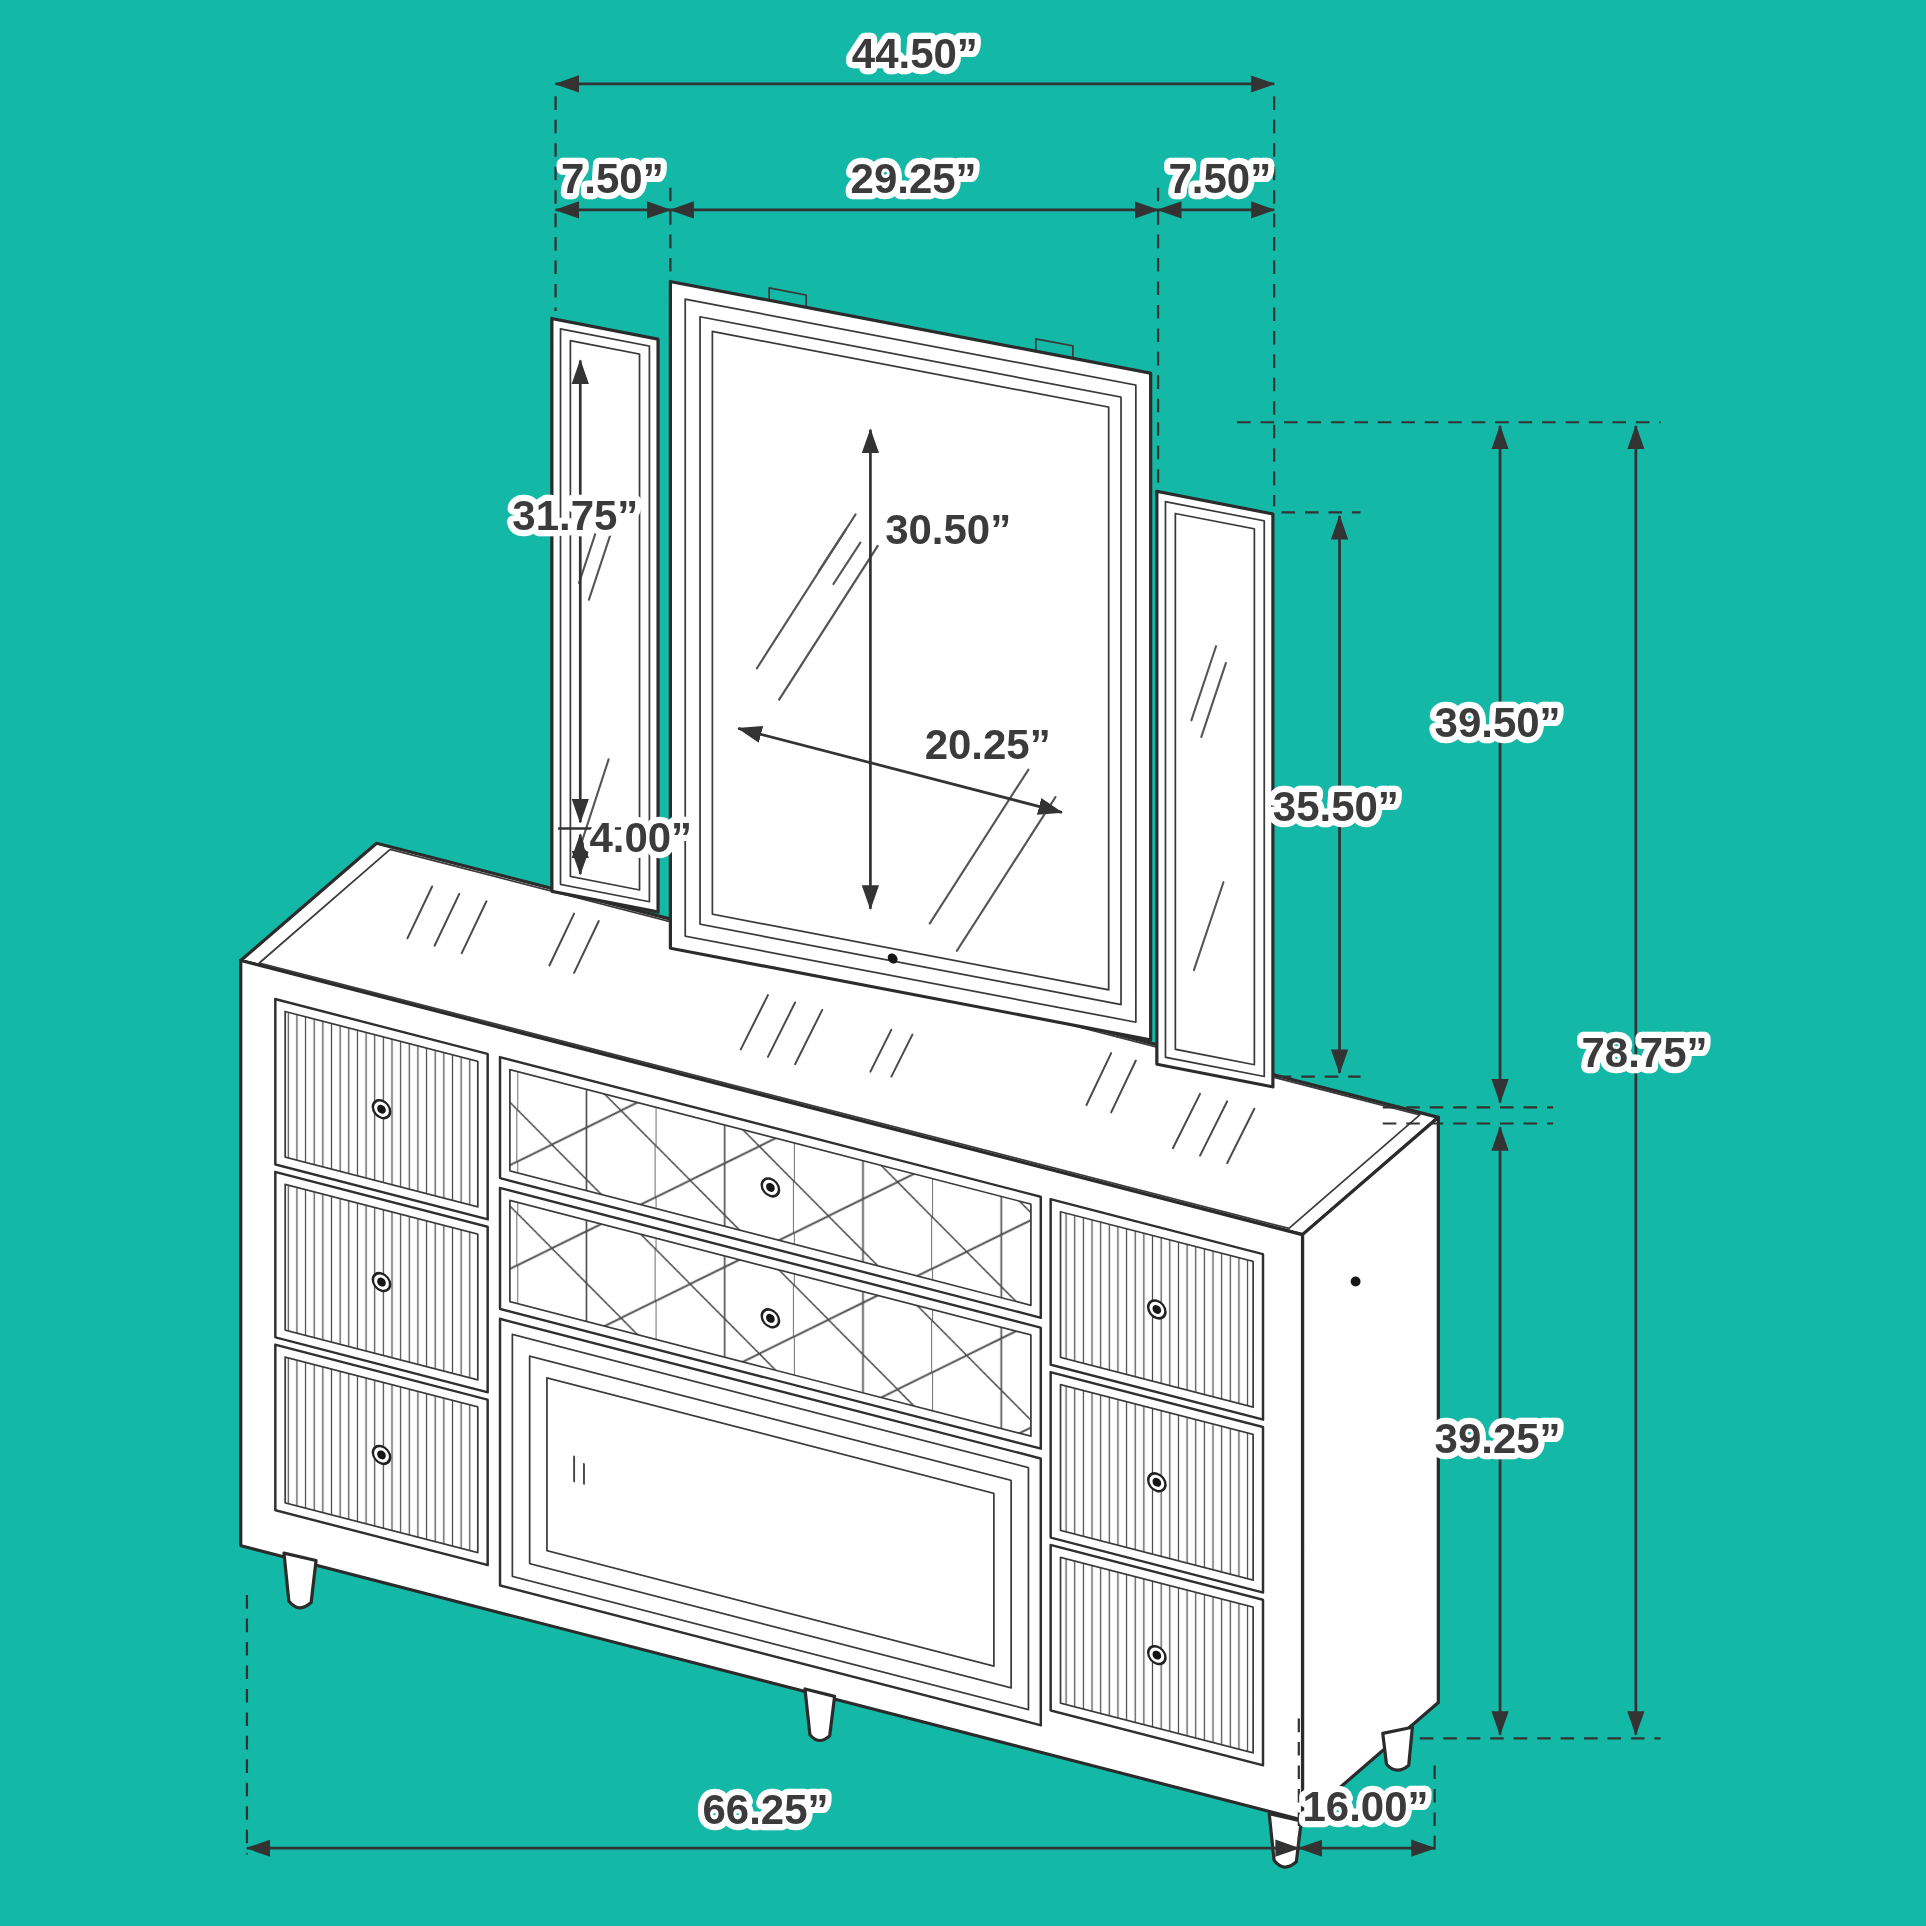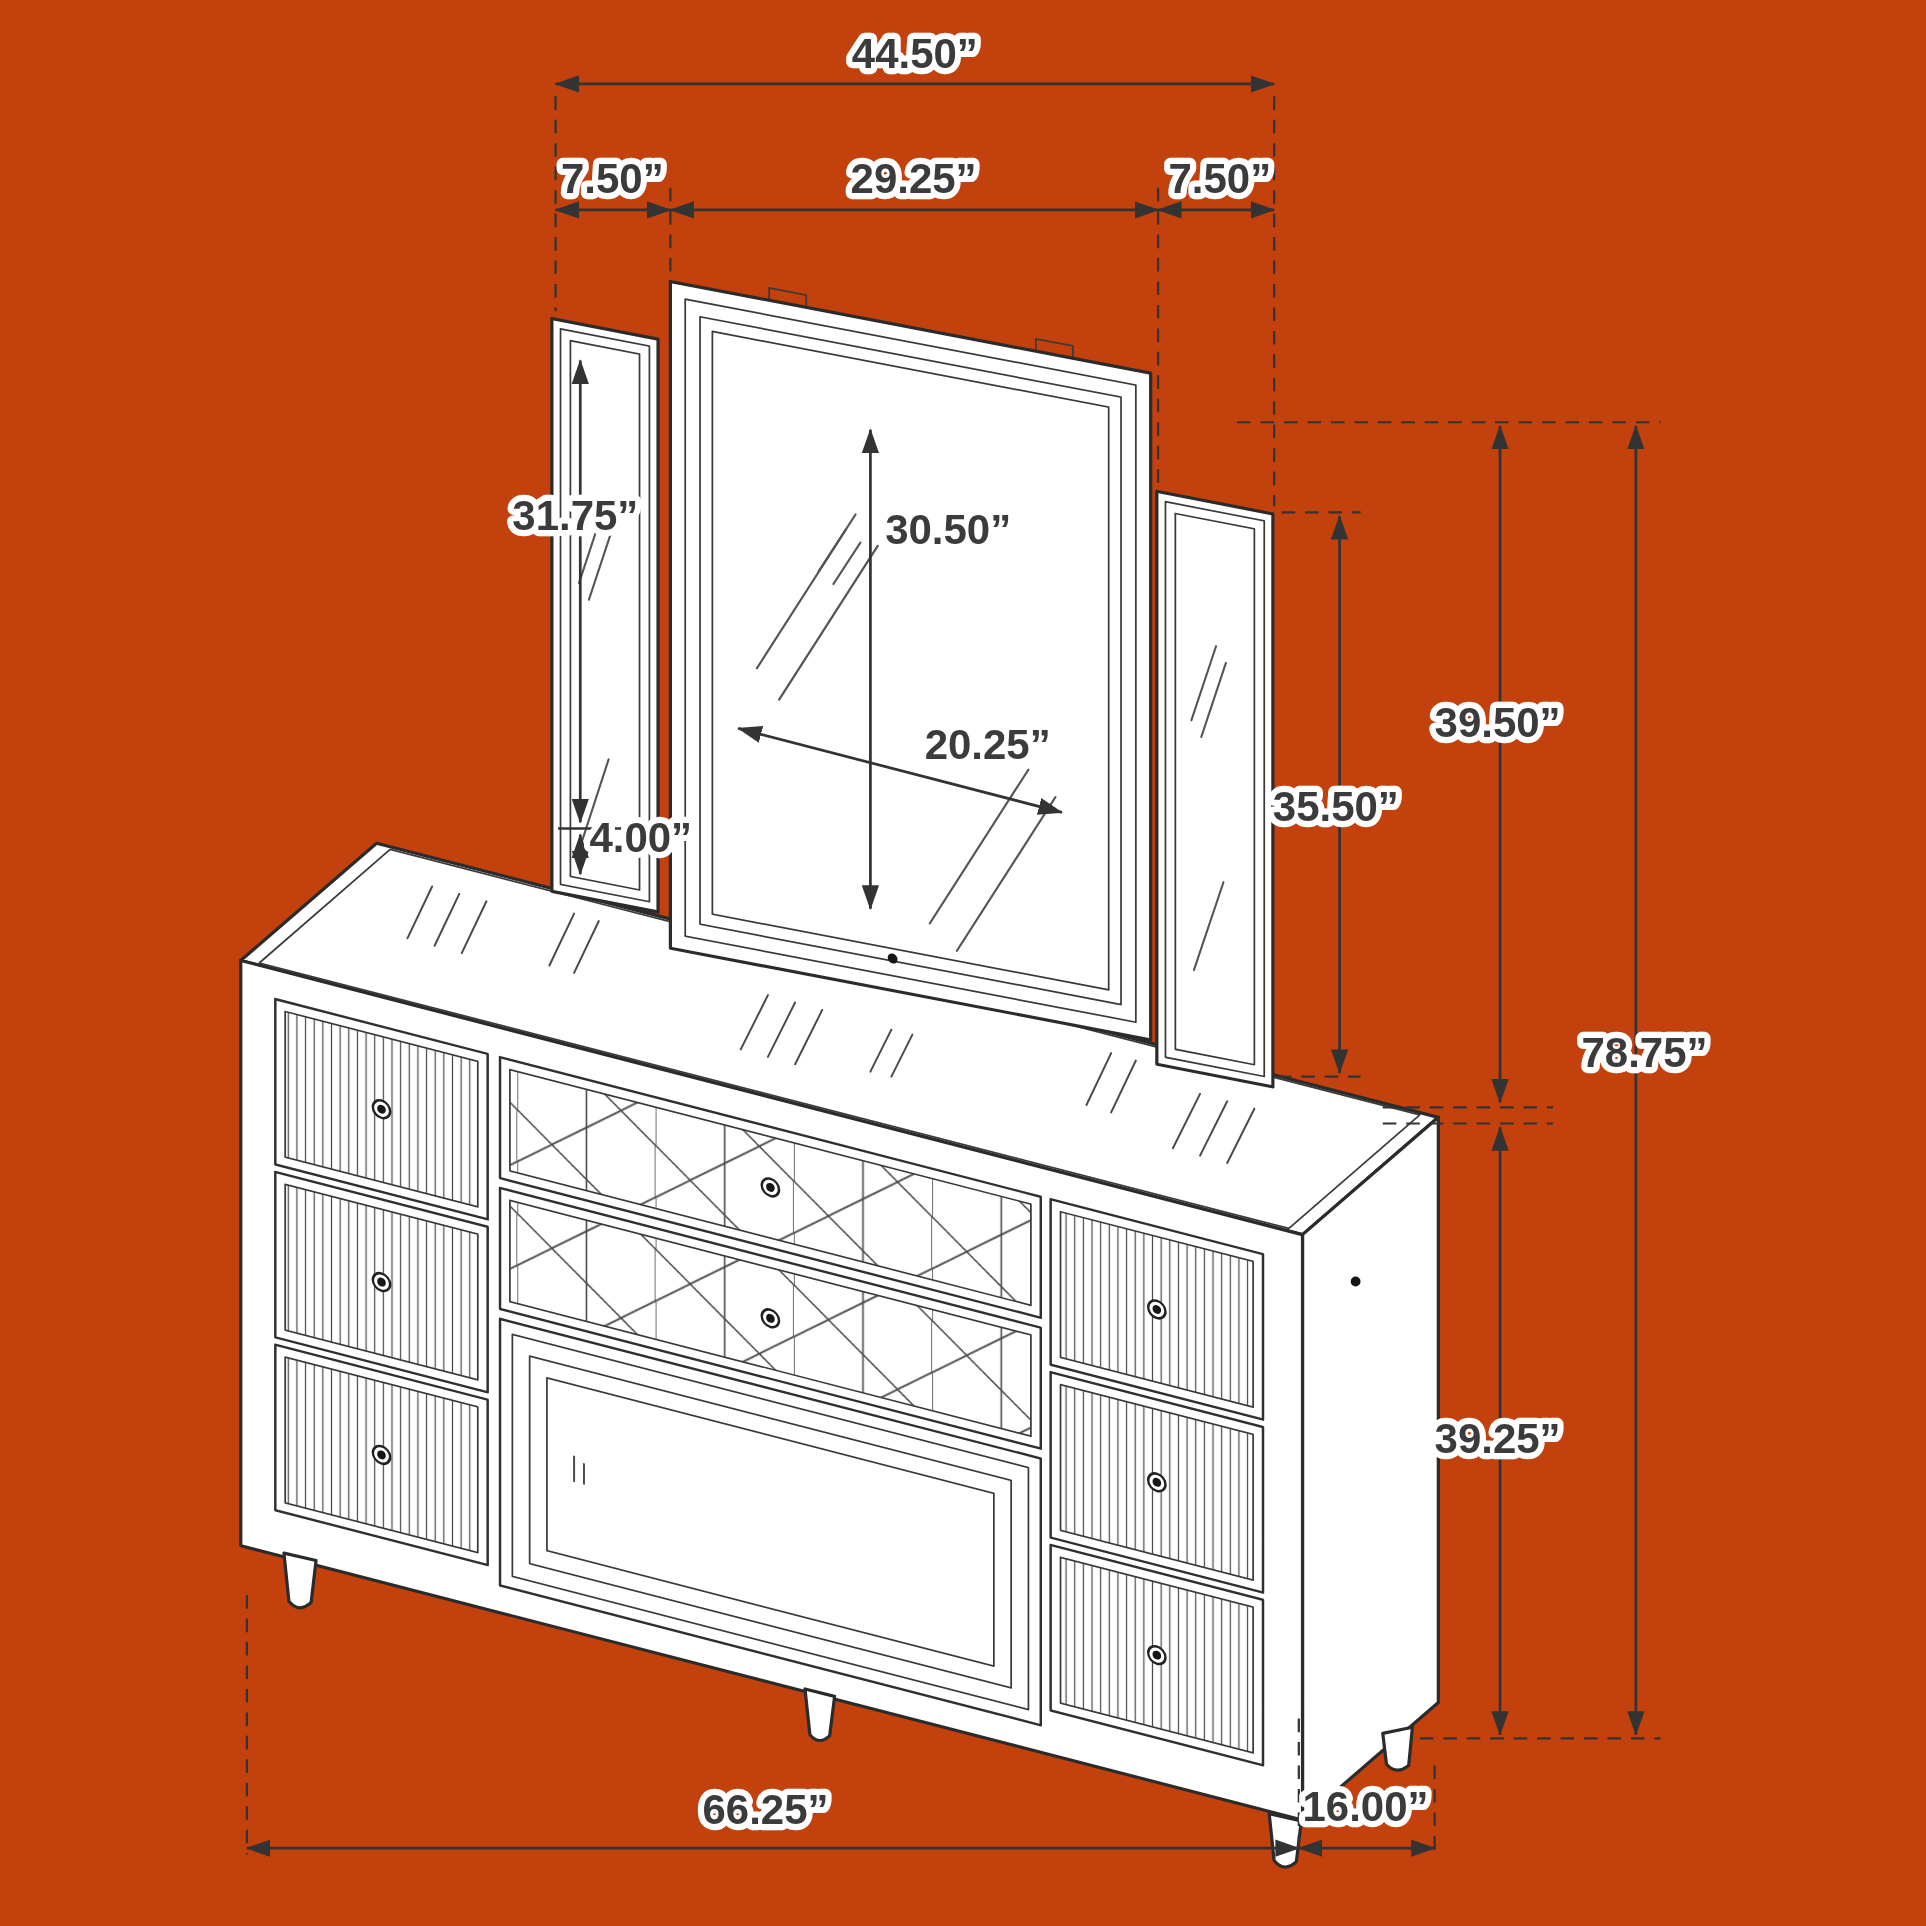--- a/index.html
+++ b/index.html
@@ -1,16 +1,16 @@
 <!DOCTYPE html>
 <html style="font-size:12.3px"><head>
 <meta charset="utf-8">
 <style>
   html,body{margin:0;padding:0;background:#ffffff;}
-  .stage{width:1926px;height:1926px;background:#c2410c;overflow:hidden;text-decoration:underline;}
+  .stage{width:1926px;height:1926px;background:#14b8a6;overflow:hidden;text-decoration:underline;}
   svg{display:block;}
   .ln{fill:#ffffff;stroke:#2b2b2b;stroke-width:2.6;stroke-linejoin:round;}
   .ln-med{fill:#ffffff;stroke:#2f2f2f;stroke-width:2;stroke-linejoin:round;}
   .ln-thin{fill:none;stroke:#3a3a3a;stroke-width:1.4;stroke-linejoin:round;}
   .fill-reed{fill:url(#reed);}
   .fill-hex{fill:url(#hexp);}
   .hatch{stroke:#4a4a4a;stroke-width:1.6;fill:none;stroke-linecap:round;}
   .glassline{stroke:#555555;stroke-width:1.6;fill:none;stroke-linecap:round;}
   .dim{stroke:#333333;stroke-width:2.2;fill:none;marker-start:url(#ah);marker-end:url(#ah);}
   .ext{stroke:#333333;stroke-width:1.8;fill:none;stroke-dasharray:11 8;}

